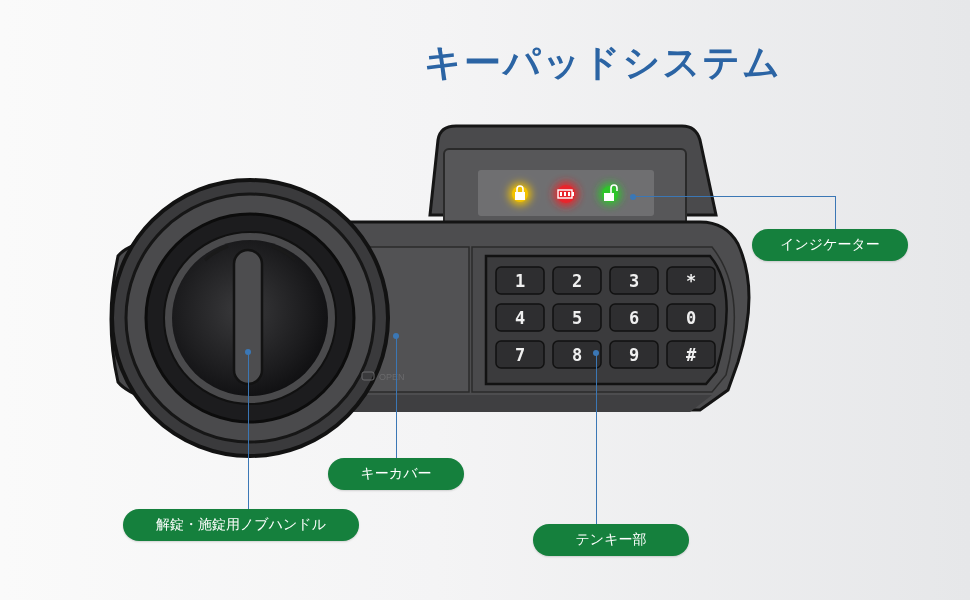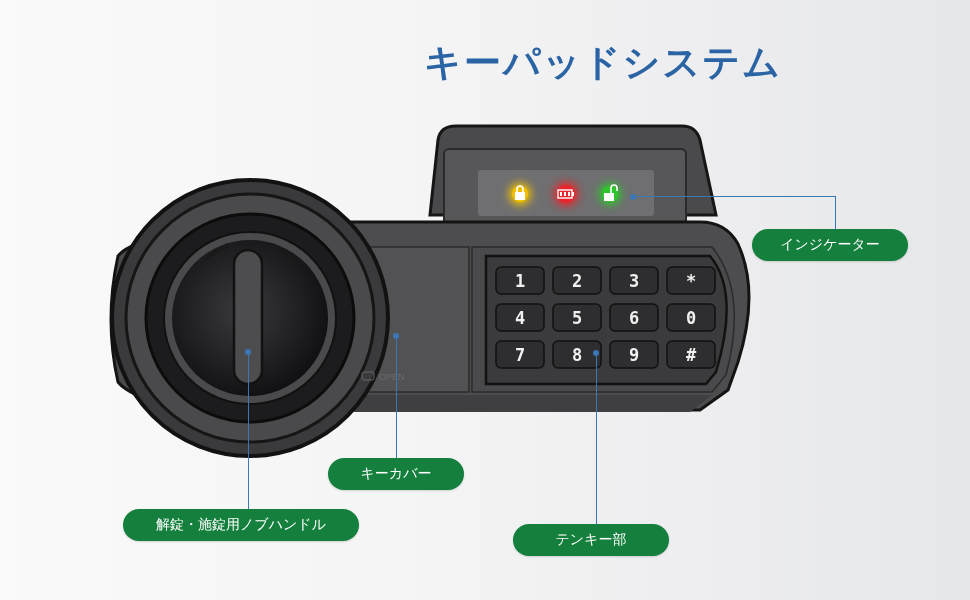--- a/index.html
+++ b/index.html
@@ -155,13 +155,13 @@
 
 <div class="dot" style="left:245px; top:349px;"></div>
 <div class="leader" style="left:248px; top:352px; width:1px; height:174px;"></div>
 
 <div class="dot" style="left:593px; top:350px;"></div>
 <div class="leader" style="left:596px; top:353px; width:1px; height:172px;"></div>
 
 <div class="label-pill" style="left:752px; top:229px; width:156px;">インジケーター</div>
 <div class="label-pill" style="left:328px; top:458px; width:136px;">キーカバー</div>
 <div class="label-pill" style="left:123px; top:509px; width:236px;">解錠・施錠用ノブハンドル</div>
-<div class="label-pill" style="left:513px; top:524px; width:156px;font-family:Liberation Mono, monospace;">テンキー部</div>
+<div class="label-pill" style="left:533px; top:524px; width:156px;font-family:Liberation Mono, monospace;">テンキー部</div>
 
 </body></html>

